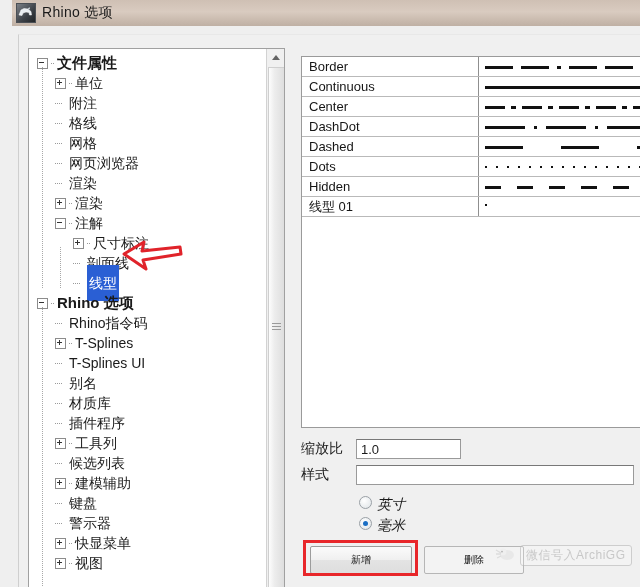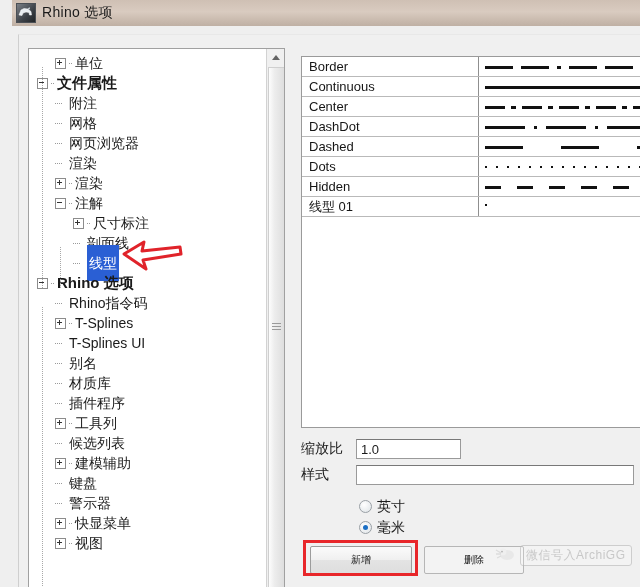--- a/index.html
+++ b/index.html
@@ -139,21 +139,21 @@
   }
   .finput{
     height:20px;background:#fff;border:1px solid #9a9a9a;border-top-color:#787878;
     font-size:13px;color:#1a1a1a;line-height:20px;padding:0 4px;box-sizing:border-box;
     font-family:"Liberation Sans","DejaVu Sans",sans-serif;
   }
   .finput.scale{width:105px;}
   .finput.style{width:278px;}
 
   .radios{position:absolute;left:58px;top:60px;}
-  .radio{display:flex;align-items:center;height:21px;}
+  .radio{display:flex;align-items:flex-start;height:21px;font-style:italic;}
   .rdot{
     width:11px;height:11px;border-radius:50%;flex:none;margin-right:5px;
     background:radial-gradient(circle at 38% 34%,#ffffff,#eceff1 55%,#dfe3e6 100%);
     border:1px solid #9aa0a6;position:relative;
   }
   .rdot.on:after{
     content:"";position:absolute;left:2.5px;top:2.5px;width:5px;height:5px;
     border-radius:50%;background:#1a6ec4;
   }
   .rlabel{font-size:14px;color:#1a1a1a;font-family:"Liberation Sans","DejaVu Sans",sans-serif;}
@@ -201,37 +201,43 @@
     <div class="title-text">Rhino 选项</div>
   </div>
 
   <div class="dialog">
     <div class="dialog-inner"></div>
   </div>
 
   <div class="tree-panel">
     <div class="tree-scroll">
       <div class="tree" id="tree-container">
+          <div class="tnode bold">
+            <span class="indent" style="width: 4px;"></span>
+            <span class="box"></span>
+            <span class="dotline" style="width: 4px;"></span>
+            <span class="lbl">文件属性</span>
+          </div>
           <div class="tnode">
             <span class="indent" style="width: 22px;"></span>
             <span class="box plus"></span>
             <span class="dotline" style="width: 4px;"></span>
             <span class="lbl">单位</span>
           </div>
-          <div class="tnode bold">
-            <span class="indent" style="width: 4px;"></span>
-            <span class="box"></span>
-            <span class="dotline" style="width: 4px;"></span>
-            <span class="lbl">文件属性</span>
-          </div>
           <div class="tnode">
             <span class="indent" style="width: 22px;"></span>
             <span class="dotline"></span>
             <span class="indent" style="width: 4px;"></span>
             <span class="lbl">附注</span>
+          </div>
+          <div class="tnode">
+            <span class="indent" style="width: 22px;"></span>
+            <span class="dotline"></span>
+            <span class="indent" style="width: 4px;"></span>
+            <span class="lbl">格线</span>
           </div>
           <div class="tnode">
             <span class="indent" style="width: 22px;"></span>
             <span class="dotline"></span>
             <span class="indent" style="width: 4px;"></span>
             <span class="lbl">网格</span>
           </div>
           <div class="tnode">
             <span class="indent" style="width: 22px;"></span>
             <span class="dotline"></span>

